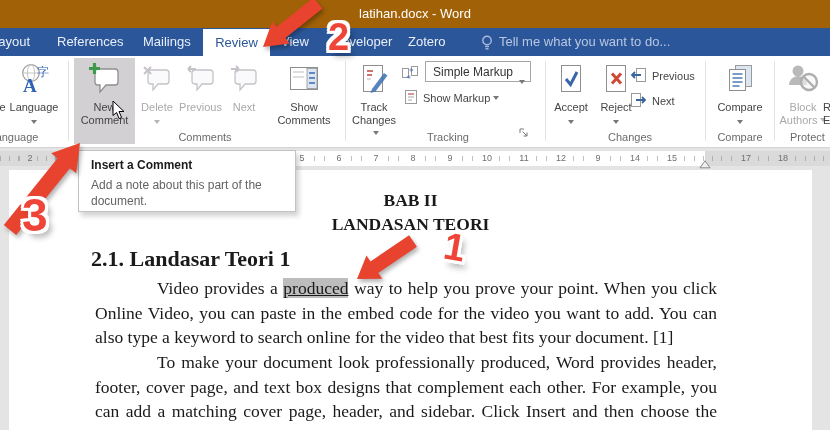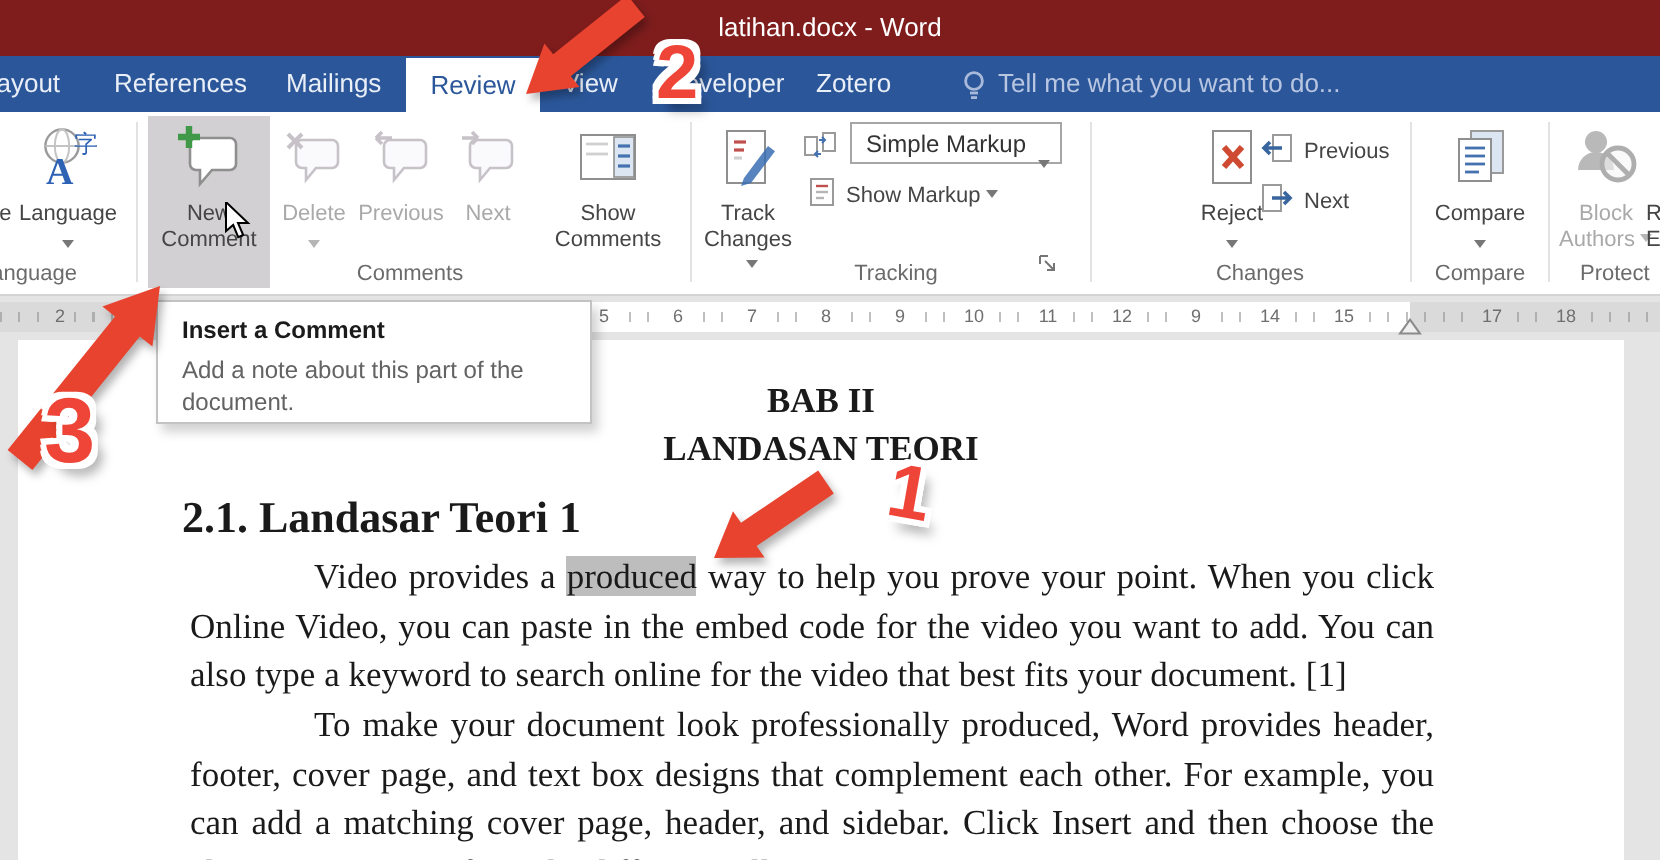--- a/index.html
+++ b/index.html
@@ -1,19 +1,19 @@
 <!DOCTYPE html>
 <html><head>
 <meta charset="utf-8">
 <style>
   html,body{margin:0;padding:0;background:#e4e4e4;}
   .screen{position:relative;width:830px;height:430px;overflow:hidden;background:#e4e4e4;
           font-family:"Liberation Sans",sans-serif;-webkit-font-smoothing:antialiased;}
   
-  .titlebar{position:absolute;left:0;top:0;width:830px;height:28px;background:#7f1d1d;}
+  .titlebar{position:absolute;left:0;top:0;width:830px;height:28px;background:#a16207;}
   .doc-title{position:absolute;left:0;right:0;top:6px;text-align:center;color:#ffffff;font-size:13px;}
   
   .tabbar{position:absolute;left:0;top:28px;width:830px;height:28px;background:#2b579a;}
   .tab{position:absolute;top:0;height:28px;line-height:28px;color:#e9eef7;font-size:13px;white-space:nowrap;cursor:default;}
   .tab-active{position:absolute;top:1px;height:27px;line-height:27px;background:#ffffff;color:#2b579a;
               text-align:center;font-size:13px;}
   .tellme{position:absolute;top:0;height:28px;line-height:28px;color:#b9c6e2;font-size:13px;white-space:nowrap;}
   .bulb{position:absolute;top:7px;}
   
   .ribbon{position:absolute;left:0;top:56px;width:830px;height:92px;background:#ffffff;border-bottom:1px solid #d4d4d4;box-sizing:border-box;}
@@ -44,21 +44,21 @@
   .rnum{position:absolute;top:2px;width:12px;text-align:center;font-size:9px;color:#6f6f6f;background:inherit;}
   .rnum.onwhite{background:#fff;}
   .rnum.ongray{background:#dadada;}
   .rmarker{position:absolute;left:699px;top:4px;}
   
   .page{position:absolute;left:9px;top:170px;width:803px;height:260px;background:#ffffff;}
   .serif{font-family:"Liberation Serif",serif;color:#1a1a1a;}
   .doc-h1{position:absolute;left:0;right:0;text-align:center;font-weight:bold;font-size:17.5px;}
   .doc-heading{position:absolute;left:82px;font-weight:bold;font-size:22px;}
   .doc-par{position:absolute;left:86px;width:622px;font-size:17.5px;line-height:24.5px;text-align:justify;text-indent:62px;}
-  .hl{background:#bdbdbd;}
+  .hl{background:#bdbdbd;text-decoration:underline;}
   
   .tooltip{position:absolute;left:78px;top:150px;width:218px;height:62px;background:#ffffff;border:1px solid #c3c3c3;
            box-shadow:3px 4px 5px rgba(0,0,0,.18);z-index:40;box-sizing:border-box;}
   .tt-title{position:absolute;left:12px;top:7px;font-size:12px;font-weight:bold;color:#1b1b1b;}
   .tt-body{position:absolute;left:12px;top:26px;width:192px;font-size:12px;color:#636363;line-height:16px;}
   
   .overlay{position:absolute;left:0;top:0;width:830px;height:430px;z-index:60;pointer-events:none;}
   .stepnum{position:absolute;z-index:61;color:#ef4538;font-weight:bold;font-family:"Liberation Sans",sans-serif;
      text-shadow:-3px -3px 0 #fff,3px -3px 0 #fff,-3px 3px 0 #fff,3px 3px 0 #fff,-3px 0 0 #fff,3px 0 0 #fff,0 -3px 0 #fff,0 3px 0 #fff,5px 6px 6px rgba(0,0,0,.35);
      pointer-events:none;}
@@ -213,20 +213,32 @@
     <div class="glabel" style="left:408px;width:80px">Tracking</div>
     <div class="launcher">
       <svg width="10" height="10" viewBox="0 0 10 10">
         <path d="M1 1 h4 M1 1 v4" stroke="#767676" fill="none"></path>
         <path d="M3.5 3.5 L8 8 M8 4.5 V8 H4.5" stroke="#767676" fill="none"></path>
       </svg>
     </div>
 
     <div class="gsep" style="left:545px"></div>
 
+    <div class="bigbtn" style="left:549px;width:44px">
+      <span class="ic">
+        <svg width="26" height="32" viewBox="0 0 26 32">
+          <rect x="3.5" y="2.5" width="19" height="26" fill="#fff" stroke="#8f8f8f"></rect>
+          <path d="M8 16 l4.5 5.5 L19 9" fill="none" stroke="#3a66a8" stroke-width="3"></path>
+        </svg>
+      </span>
+      <span class="blabel">Accept</span>
+      <span class="caret-below">
+          <span class="tri"></span>
+        </span>
+    </div>
     <div class="bigbtn" style="left:596px;width:40px">
       <span class="ic">
         <svg width="26" height="32" viewBox="0 0 26 32">
           <rect x="3.5" y="2.5" width="19" height="26" fill="#fff" stroke="#8f8f8f"></rect>
           <path d="M9 10.5 l9 10 M18 10.5 l-9 10" stroke="#cf4a33" stroke-width="3"></path>
         </svg>
       </span>
       <span class="blabel">Reject</span>
       <span class="caret-below">
           <span class="tri"></span>

